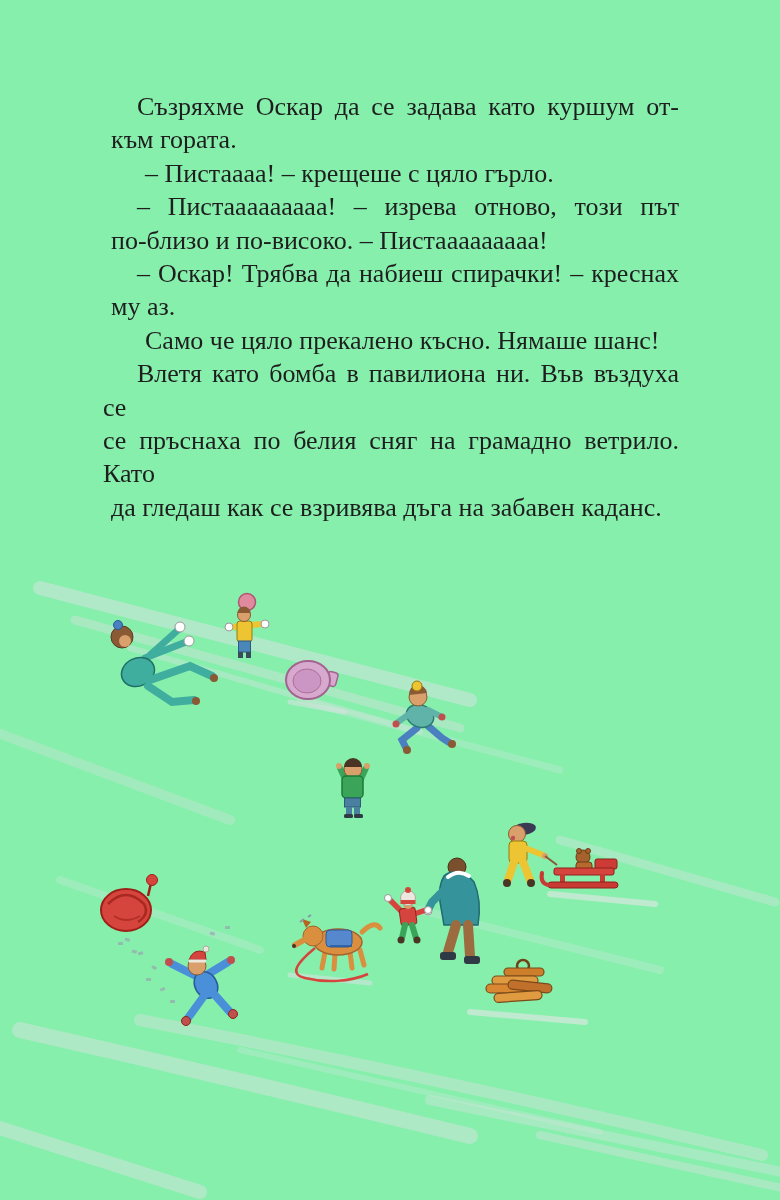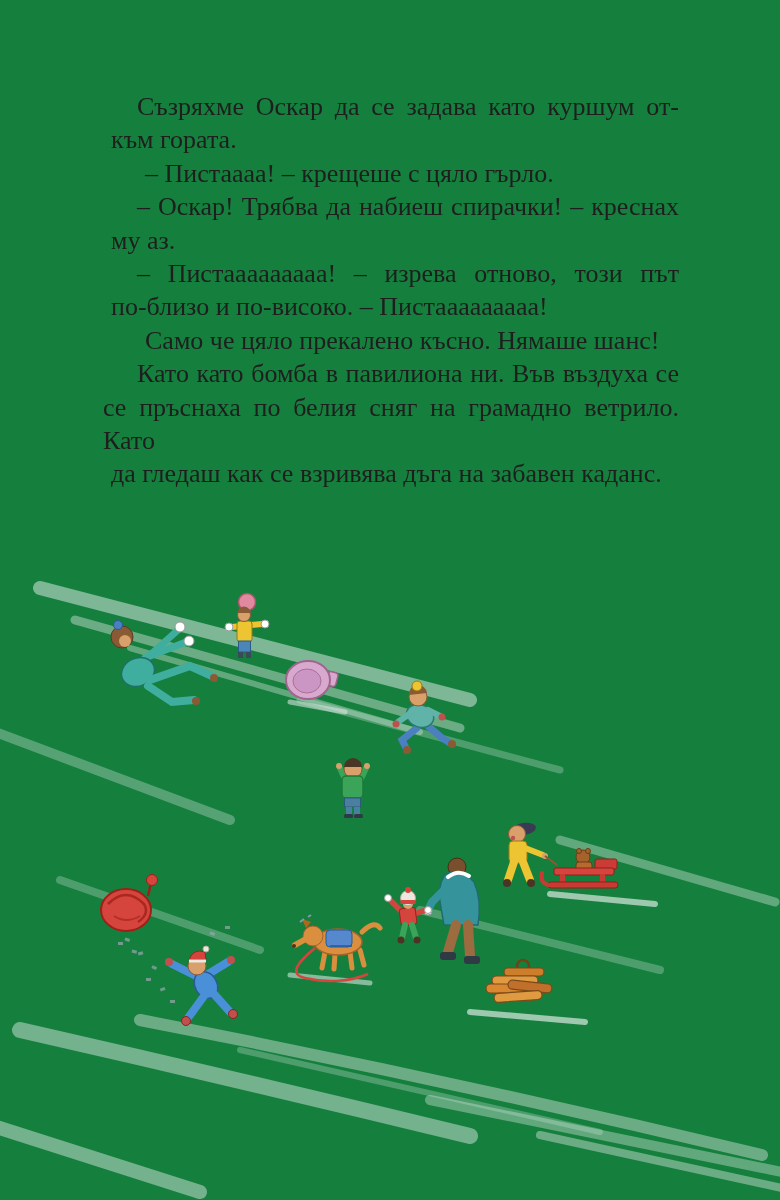--- a/index.html
+++ b/index.html
@@ -1,21 +1,21 @@
 <!DOCTYPE html>
 <html><head>
 <meta charset="utf-8">
 <style>
   html,body{margin:0;padding:0;}
   body{
     width:780px;height:1200px;position:relative;overflow:hidden;
     background:#ffffff;
     font-family:"Liberation Serif","DejaVu Serif",serif;
   }
-  .page{position:absolute;inset:0;background:#15803d;}
+  .page{position:absolute;inset:0;background:#86efac;}
   .story{
     position:absolute;left:103px;top:90px;width:576px;
     font-size:26px;line-height:33.4px;color:#1e1e1e;
   }
   .para{margin:0;}
   .line{text-align:justify;text-align-last:justify;white-space:normal;}
   .line.last{text-align-last:left;margin-left:8px;}
   .line.first{text-indent:34px;}
   .illu{position:absolute;left:0;top:580px;width:780px;height:620px;}
 </style>
@@ -26,32 +26,32 @@
 
   <div class="story">
       <div class="para">
         <div class="line first">Съзряхме Оскар да се задава като куршум от-</div>
         <div class="line last">към гората.</div>
       </div>
       <div class="para">
         <div class="line first last">– Пистаааа! – крещеше с цяло гърло.</div>
       </div>
       <div class="para">
+        <div class="line first">– Пистааааааааа! – изрева отново, този път</div>
+        <div class="line last">по-близо и по-високо. – Пистааааааааа!</div>
+      </div>
+      <div class="para">
         <div class="line first">– Оскар! Трябва да набиеш спирачки! – креснах</div>
         <div class="line last">му аз.</div>
       </div>
       <div class="para">
-        <div class="line first">– Пистааааааааа! – изрева отново, този път</div>
-        <div class="line last">по-близо и по-високо. – Пистааааааааа!</div>
-      </div>
-      <div class="para">
         <div class="line first last">Само че цяло прекалено късно. Нямаше шанс!</div>
       </div>
       <div class="para">
-        <div class="line first">Като като бомба в павилиона ни. Във въздуха се</div>
+        <div class="line first">Влетя като бомба в павилиона ни. Във въздуха се</div>
         <div class="line">се пръснаха по белия сняг на грамадно ветрило. Като</div>
         <div class="line last">да гледаш как се взривява дъга на забавен каданс.</div>
       </div>
     </div>
 
   <svg class="illu" viewBox="0 0 780 620" xmlns="http://www.w3.org/2000/svg">
 
     <g stroke="#d4e3de" stroke-linecap="round" fill="none">
       <path d="M40,8 L470,120" stroke-width="14" opacity="0.55"></path>
       <path d="M75,40 L460,148" stroke-width="9" opacity="0.45"></path>

